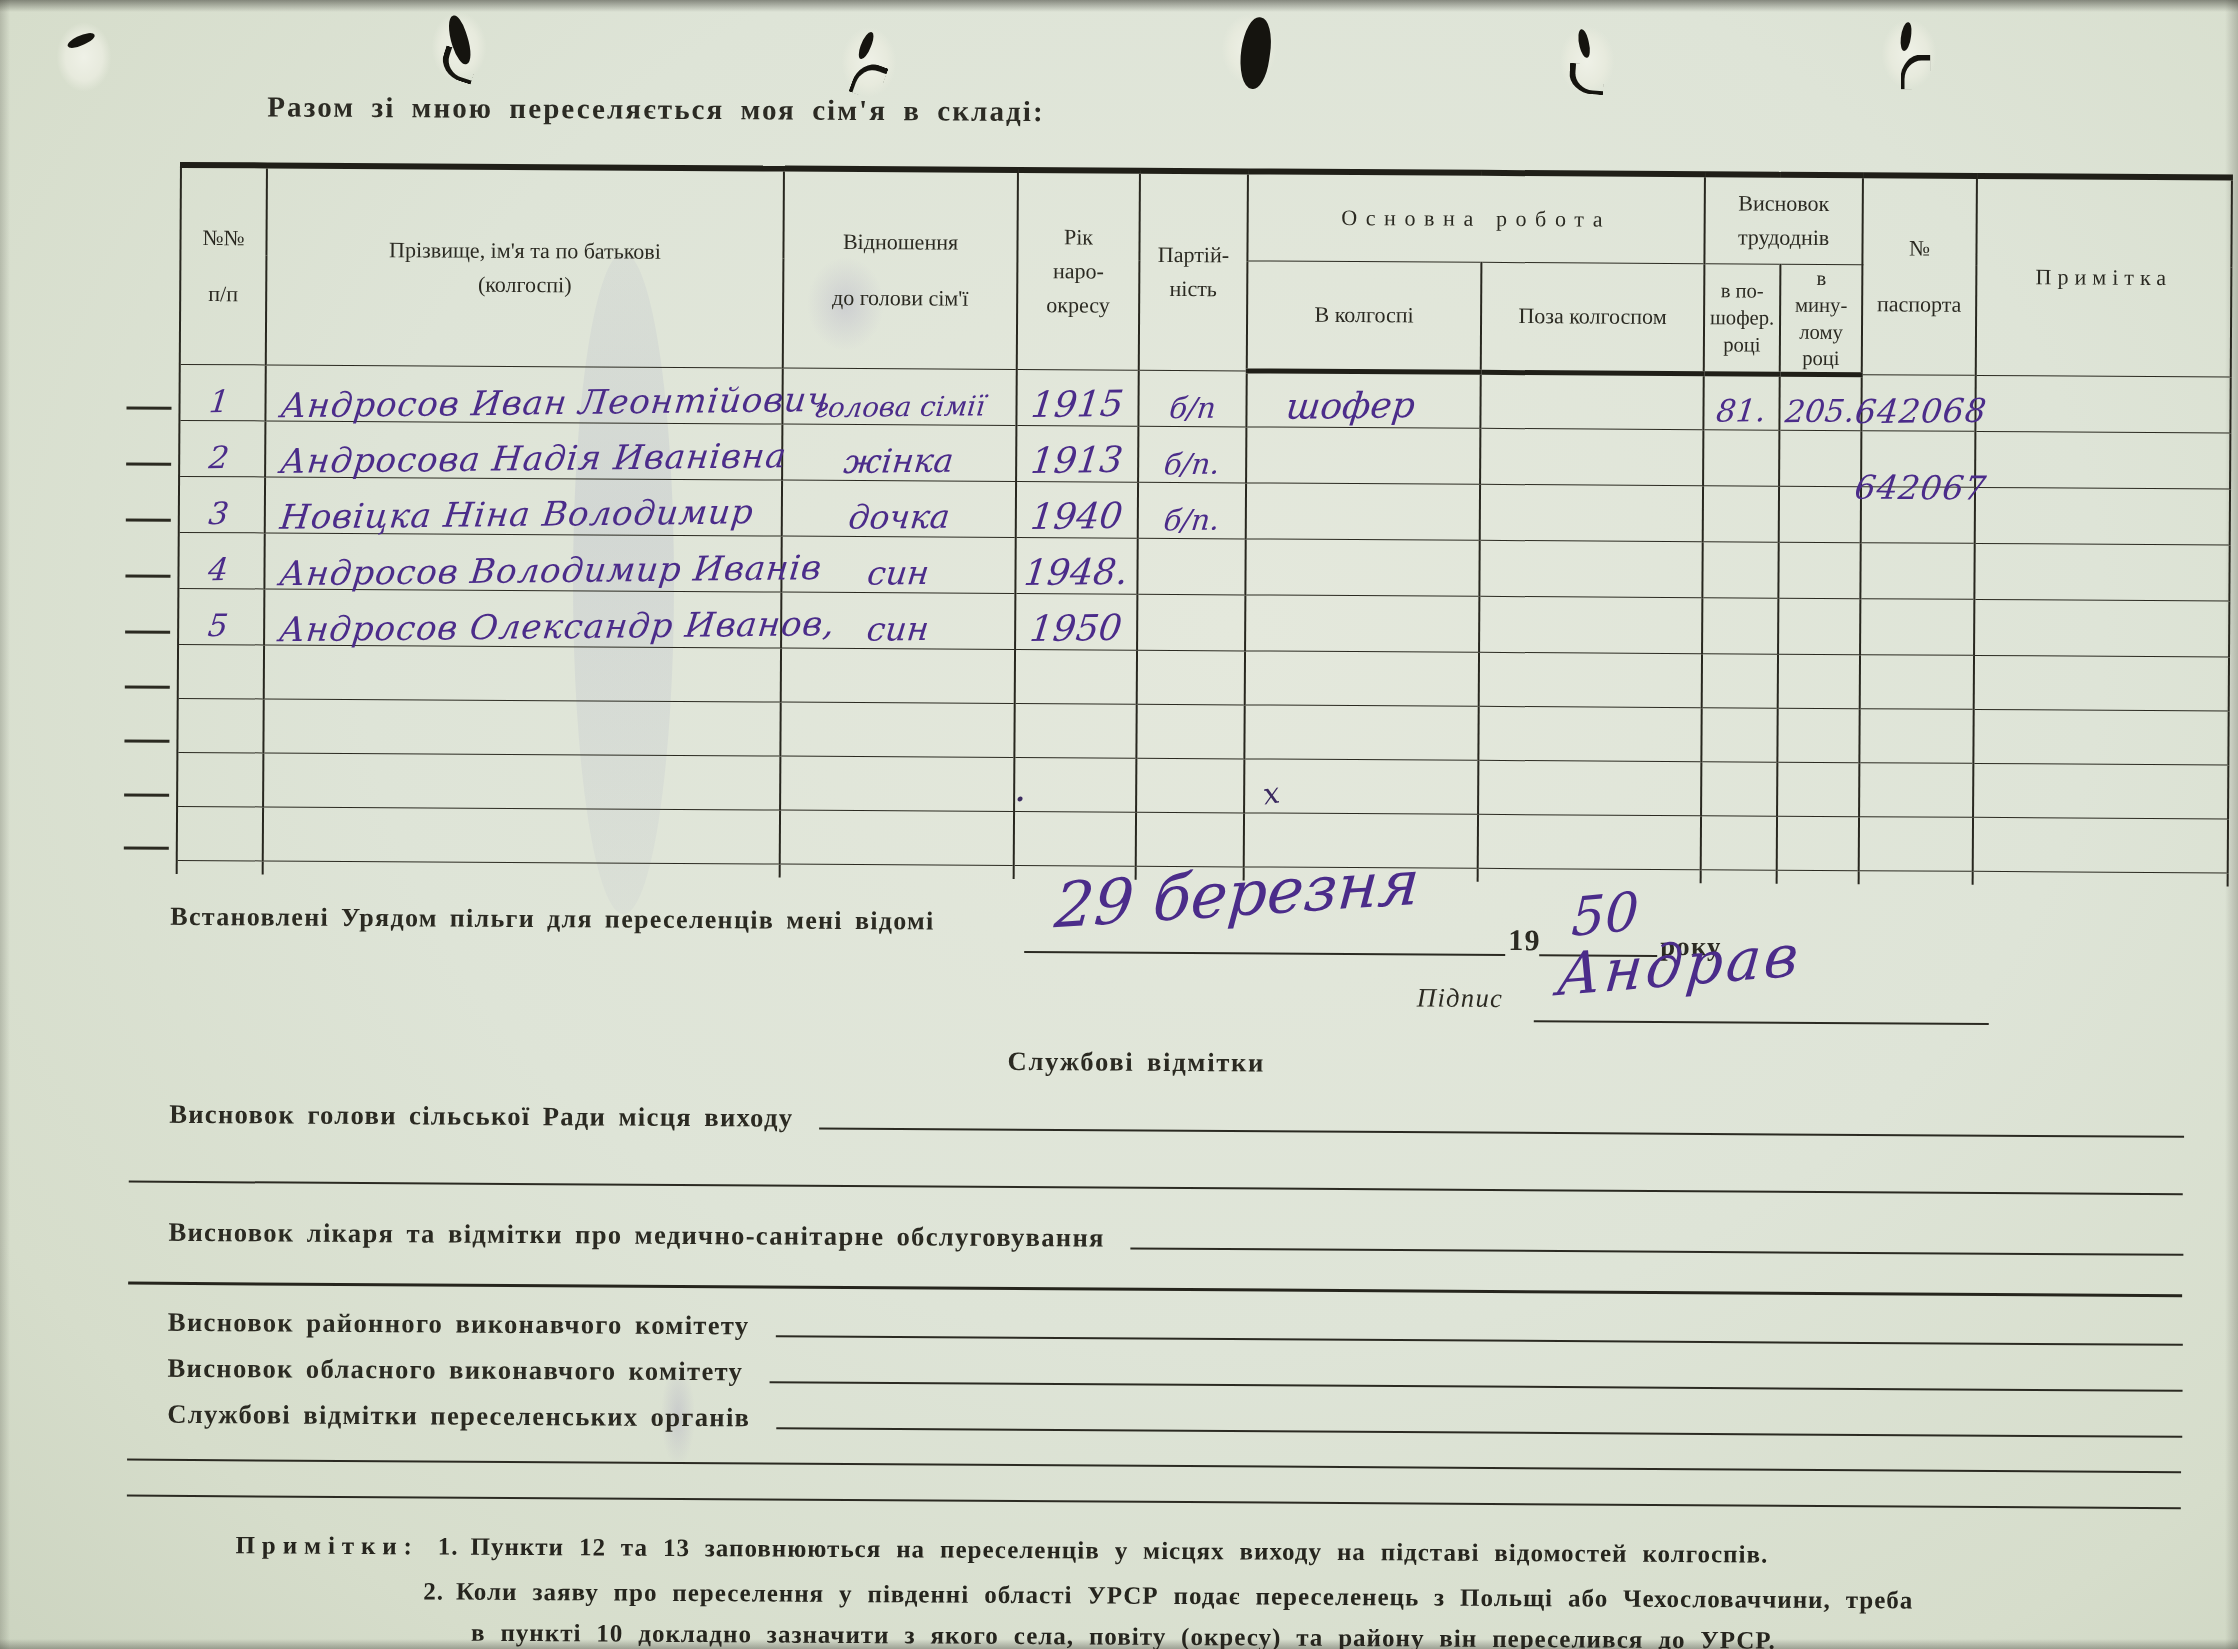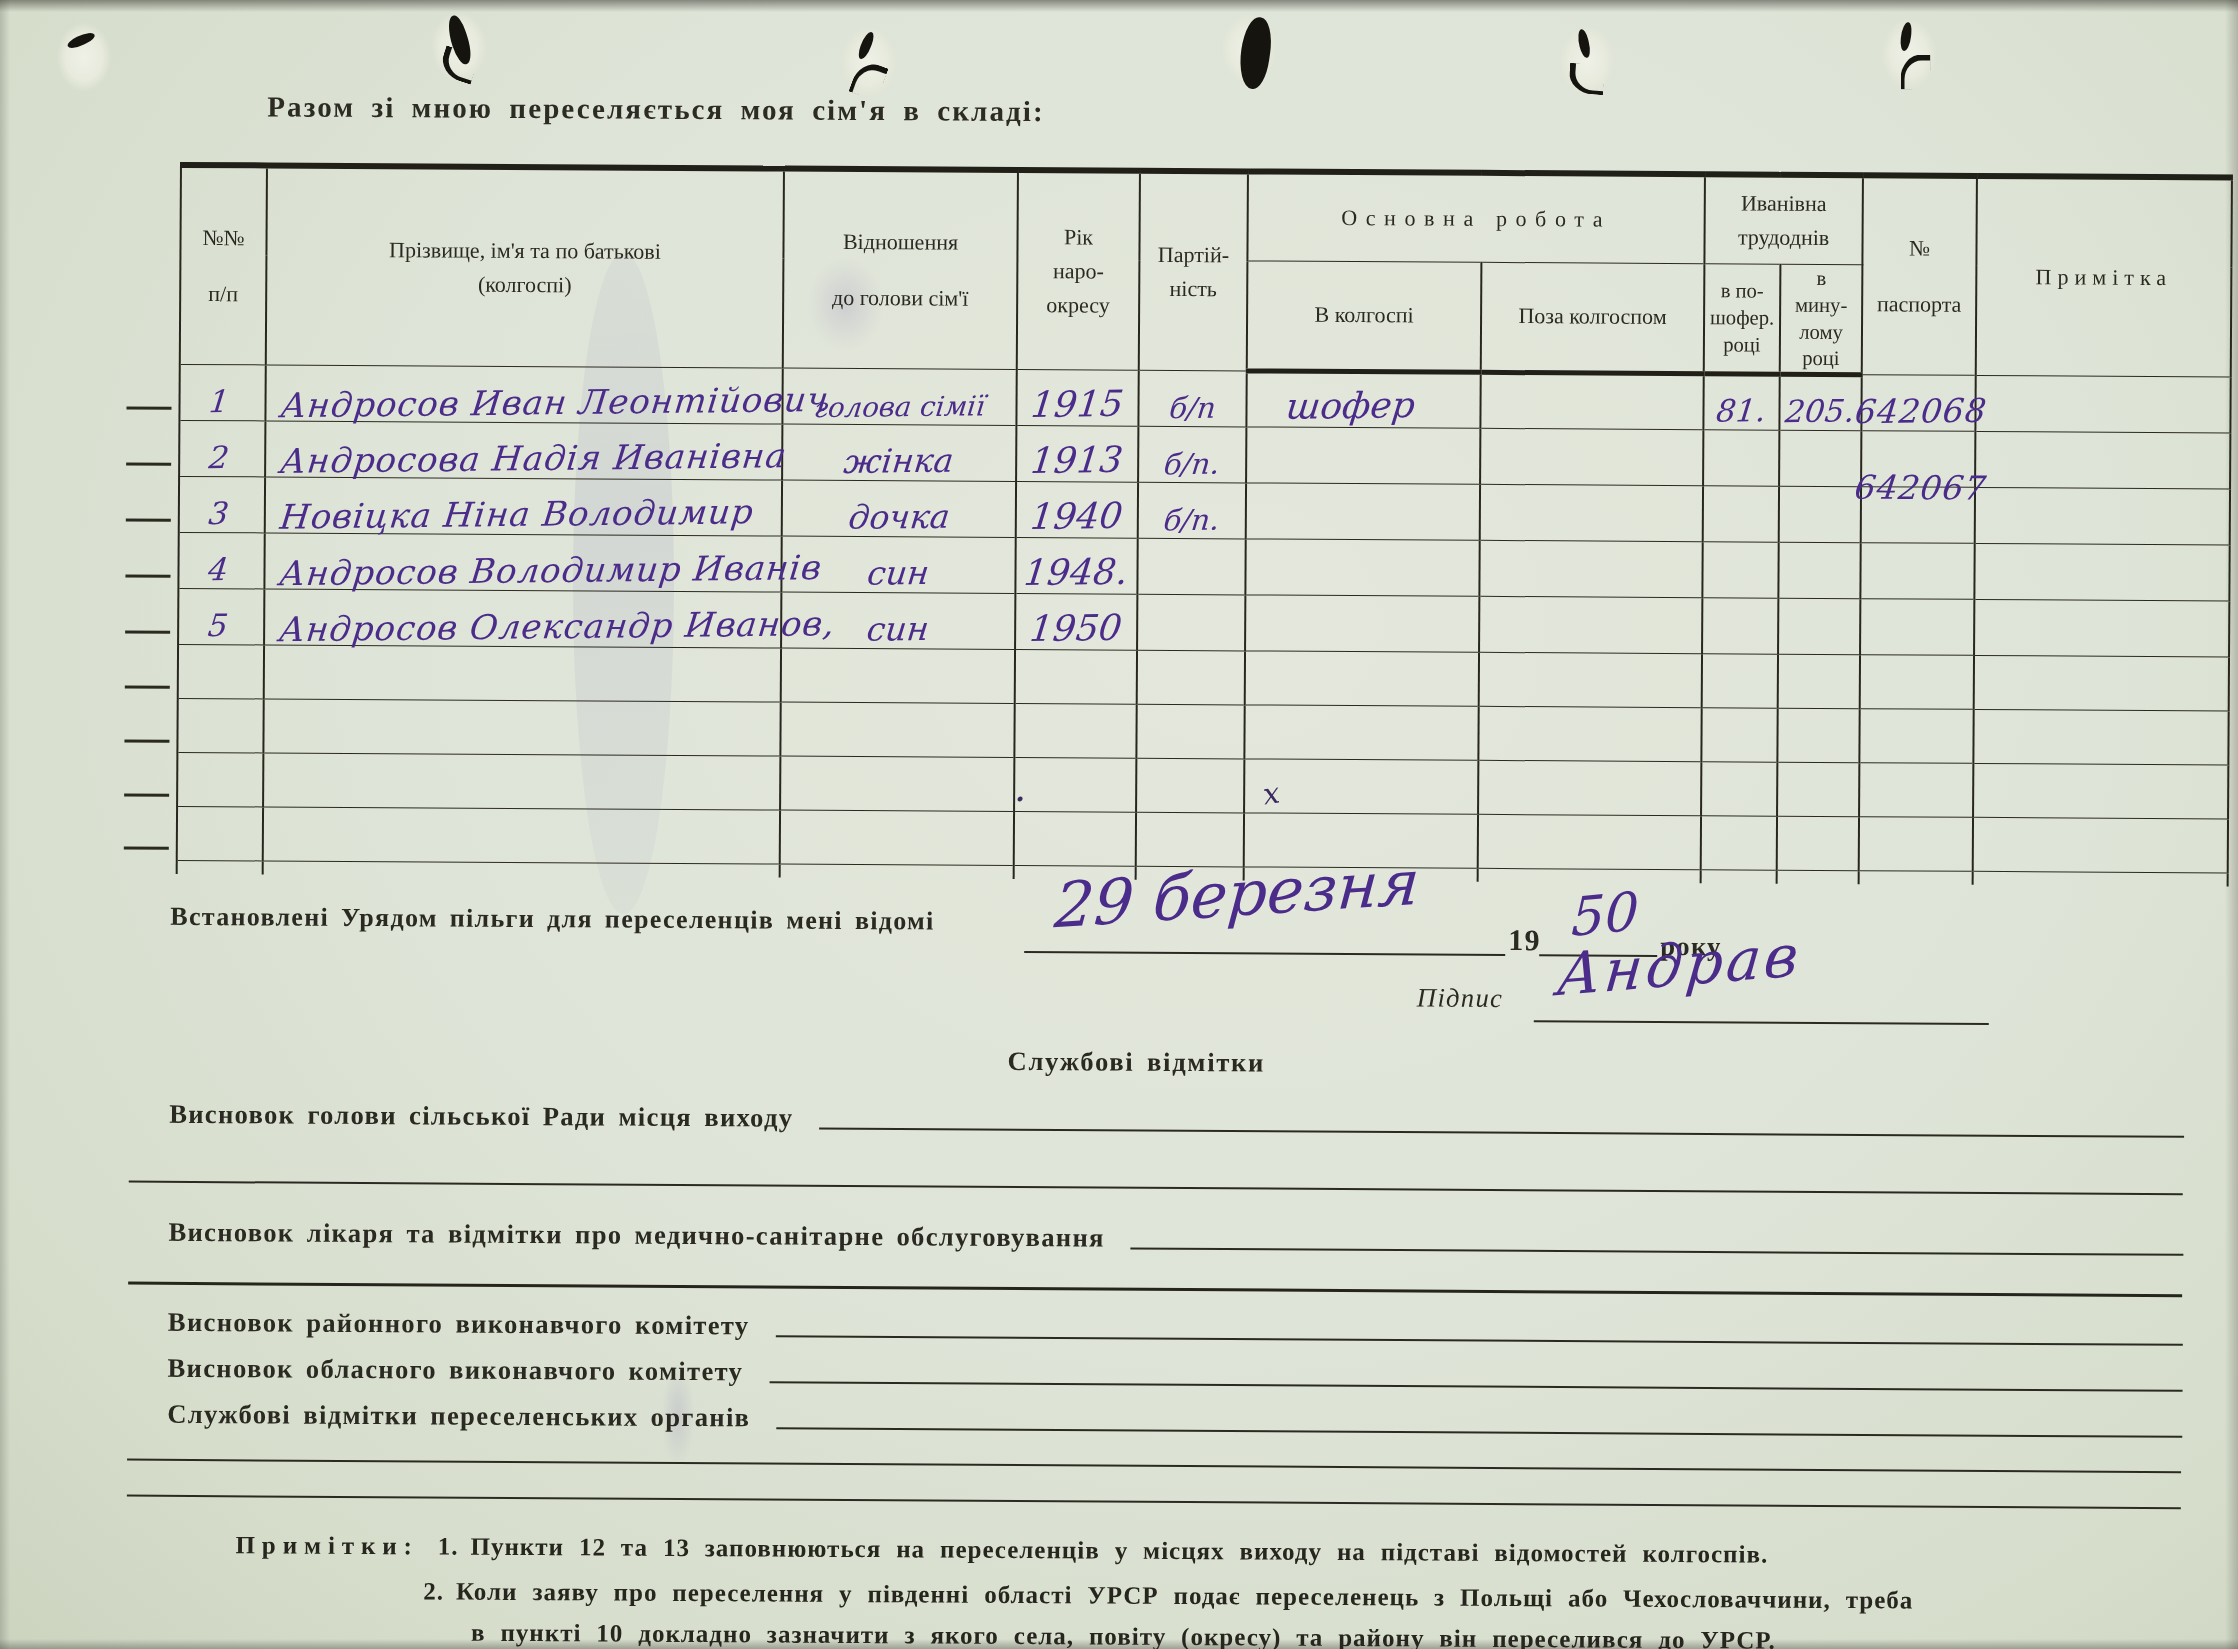--- a/index.html
+++ b/index.html
@@ -167,21 +167,21 @@
           <th rowspan="2" class="tc">
             <span>Рік</span><br><span>наро-</span><br><span>окресу</span>
           </th>
           <th rowspan="2" class="tc">
             <span>Партій-</span><br><span>ність</span>
           </th>
           <th colspan="2" class="tc" style="height:86px;">
             <span class="sp">Основна робота</span>
           </th>
           <th colspan="2" class="tc">
-            <span>Иванівна</span><br><span>трудоднів</span>
+            <span>Висновок</span><br><span>трудоднів</span>
           </th>
           <th rowspan="2" class="tc">
             <span>№</span><span class="gap"></span><span>паспорта</span>
           </th>
           <th rowspan="2" class="tc">
             <span class="sp2">Примітка</span>
           </th>
         </tr>
         <tr class="h2">
           <th class="tc" style="height:98px;">

